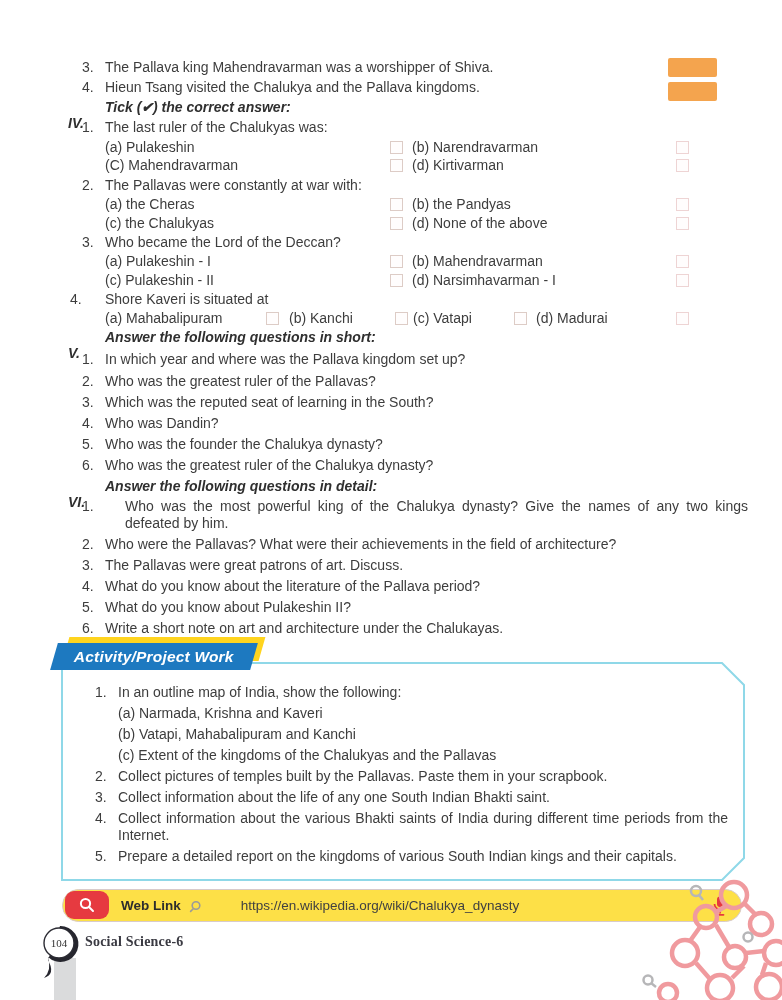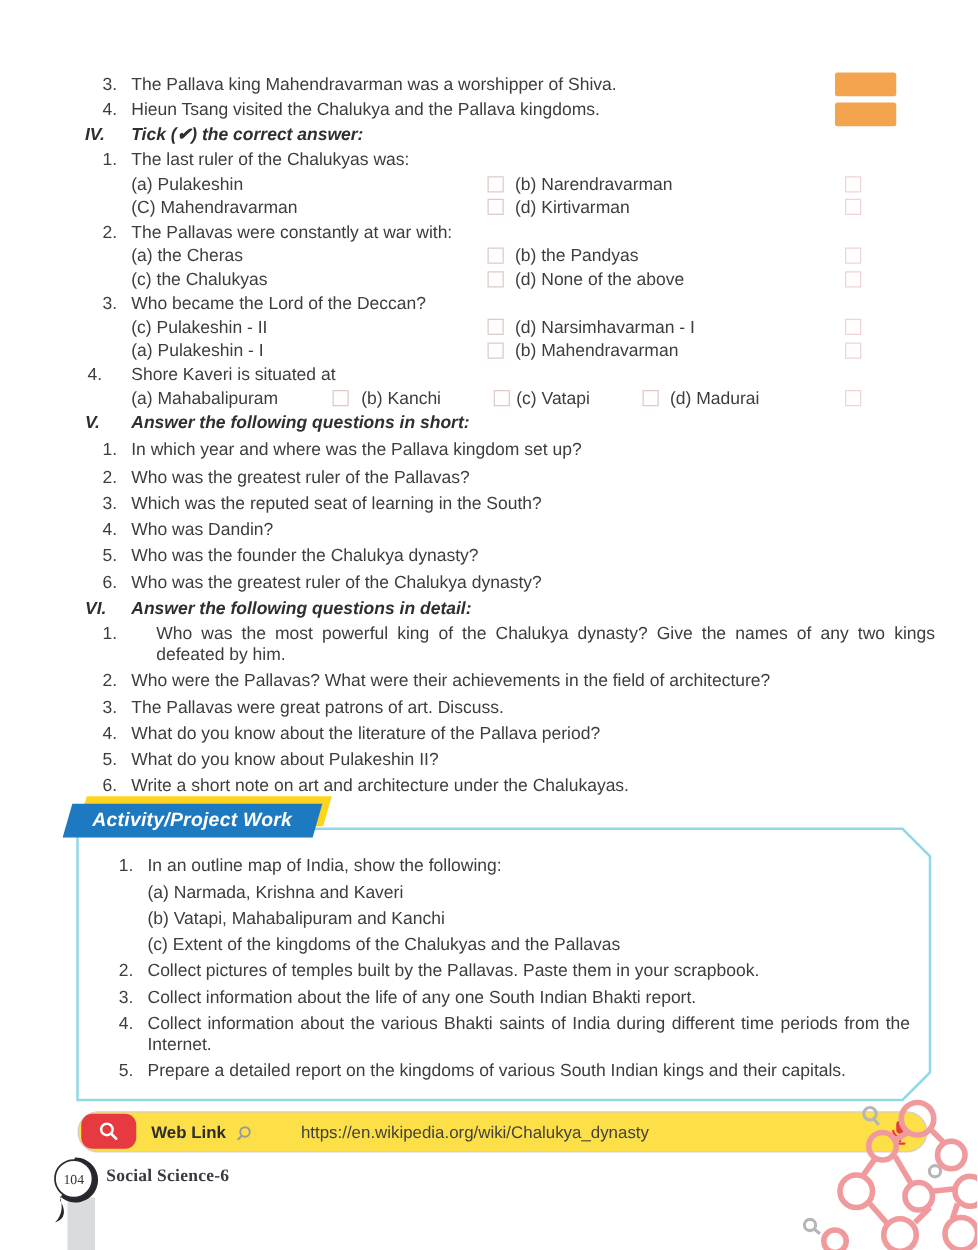--- a/index.html
+++ b/index.html
@@ -7,21 +7,21 @@
   .page {
     position:relative; width:782px; height:1000px; background:#fff;
     font-family:"Liberation Sans", sans-serif; font-size:14px; color:#3d3d3d;
     overflow:hidden;
   }
   .content { position:absolute; left:68px; top:59px; width:680px; }
   .row { display:flex; align-items:flex-start; }
   .n { flex:0 0 37px; }
   .n.sub { padding-left:14px; }
   .n.q4n { padding-left:2px; }
-  .roman { font-weight:bold; font-style:italic; color:#2f2f2f; }
+  .roman { font-weight:bold; font-style:italic; color:#2f2f2f;margin-top:16px; }
   .htext { font-weight:bold; font-style:italic; color:#2f2f2f; }
   .h18{height:18px}.h19{height:19px}.h20{height:20px}.h21{height:21px}.h22{height:22px}
   .optrow { position:relative; }
   .oa { position:absolute; left:37px; top:0; }
   .cb {
     display:inline-block; width:13px; height:13px; background:#fffdfd;
     border:1.5px solid #ddccc6;
   }
   .cbm { position:absolute; left:322px; top:2px; }
   .cbf { position:absolute; left:608px; top:2px; border-color:#eed4d4; }
@@ -140,29 +140,29 @@
       <span class="cb cbm"></span>
       <span class="oa" style="left:344px">(d) None of the above</span>
       <span class="cb cbf"></span>
     </div>
 
     <div class="row h19">
       <span class="n sub">3.</span>
       <span>Who became the Lord of the Deccan?</span>
     </div>
     <div class="optrow h19">
+      <span class="oa">(a) Pulakeshin - I</span>
+      <span class="cb cbm"></span>
+      <span class="oa" style="left:344px">(b) Mahendravarman</span>
+      <span class="cb cbf"></span>
+    </div>
+    <div class="optrow h19">
       <span class="oa">(c) Pulakeshin - II</span>
       <span class="cb cbm"></span>
       <span class="oa" style="left:344px">(d) Narsimhavarman - I</span>
-      <span class="cb cbf"></span>
-    </div>
-    <div class="optrow h19">
-      <span class="oa">(a) Pulakeshin - I</span>
-      <span class="cb cbm"></span>
-      <span class="oa" style="left:344px">(b) Mahendravarman</span>
       <span class="cb cbf"></span>
     </div>
 
     <div class="row h19">
       <span class="n q4n">4.</span>
       <span>Shore Kaveri is situated at</span>
     </div>
     <div class="optrow h19">
       <span class="q4a">(a) Mahabalipuram</span>
       <span class="cb q4cb1"></span>
@@ -257,21 +257,21 @@
     </div>
     <div class="row h21">
       <span class="subitem">(c) Extent of the kingdoms of the Chalukyas and the Pallavas</span>
     </div>
     <div class="row h21">
       <span class="n">2.</span>
       <span>Collect pictures of temples built by the Pallavas. Paste them in your scrapbook.</span>
     </div>
     <div class="row h21">
       <span class="n">3.</span>
-      <span>Collect information about the life of any one South Indian Bhakti report.</span>
+      <span>Collect information about the life of any one South Indian Bhakti saint.</span>
     </div>
     <div class="row h34">
       <span class="n">4.</span>
       <span class="wrap2a">Collect information about the various Bhakti saints of India during different time periods from the Internet.</span>
     </div>
     <div class="row h21 mt4">
       <span class="n">5.</span>
       <span>Prepare a detailed report on the kingdoms of various South Indian kings and their capitals.</span>
     </div>
   </div>

